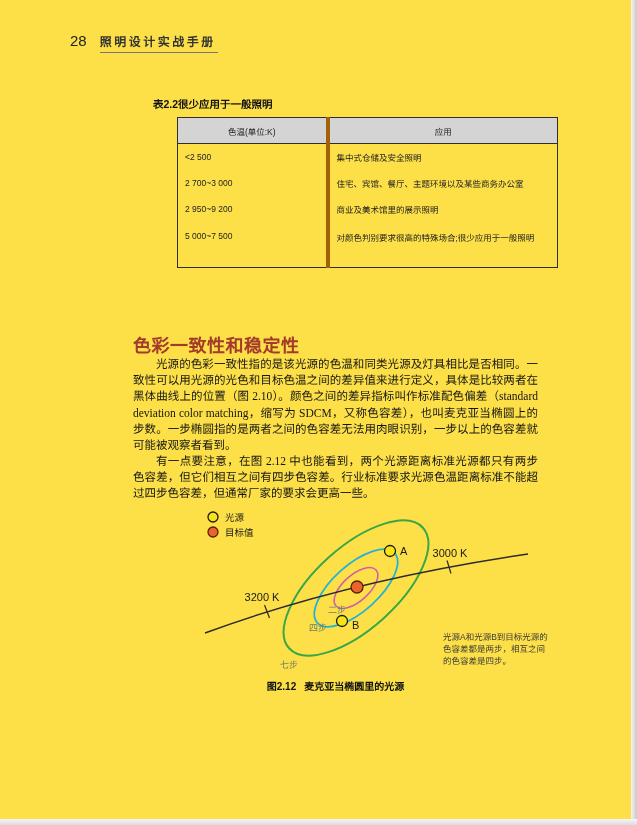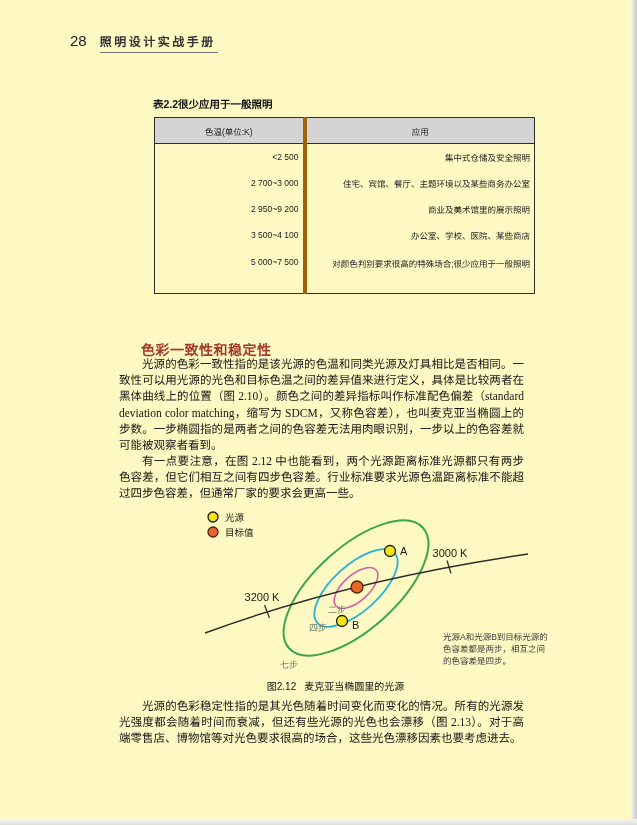--- a/index.html
+++ b/index.html
@@ -1,67 +1,67 @@
 <!DOCTYPE html>
 <html lang="zh-CN"><head>
 <meta charset="utf-8">
 <style>
   html,body{margin:0;padding:0;background:#ffffff;}
   .page{
-    position:relative;width:637px;height:825px;background:#fef9c3;overflow:hidden;
+    position:relative;width:637px;height:825px;background:#fde047;overflow:hidden;
     font-family:"Liberation Serif","DejaVu Serif",serif;color:#1b1b1b;
   }
   
   .edge-right{position:absolute;top:0;right:0;width:6px;height:100%;background:linear-gradient(to right,#f4f4f4,#c9c9c9);}
   .edge-bottom{position:absolute;bottom:0;left:0;width:100%;height:6px;background:linear-gradient(to bottom,#f6f6f6,#dcdcdc);}
 
   
   .page-header{position:absolute;left:70px;top:33px;display:flex;align-items:flex-start;gap:13px;}
   .page-num{font-family:"Liberation Sans","DejaVu Sans",sans-serif;font-size:15px;color:#222;line-height:1;}
   .book-title{
     font-family:"Liberation Sans","DejaVu Sans",sans-serif;font-size:12px;font-weight:bold;color:#333;
     letter-spacing:2.5px;padding:3px 2px 4px 0;border-bottom:1px solid #777;line-height:1;
   }
 
   
   .table-block{position:absolute;left:153px;top:96px;width:388px;}
   .table-title{font-family:"Liberation Sans","DejaVu Sans",sans-serif;font-size:10.5px;font-weight:bold;color:#111;margin-bottom:6px;}
   .table-title .tt-label{}
-  table.ct{border-collapse:collapse;width:381px;margin-left:1px;table-layout:fixed;}
-  table.ct th,table.ct td{font-size:8.5px;font-family:"Liberation Sans","DejaVu Sans",sans-serif;color:#222;text-align:right;}
+  table.ct{border-collapse:collapse;width:381px;margin-left:24px;table-layout:fixed;}
+  table.ct th,table.ct td{font-size:8.5px;font-family:"Liberation Sans","DejaVu Sans",sans-serif;color:#222;}
   table.ct{border:1.5px solid #2e2e2e;}
   table.ct th{
     background:#d4d4d4;font-weight:normal;height:23px;text-align:center;
     border-bottom:1.5px solid #2e2e2e;
   }
   table.ct th.col2,table.ct td.col2{border-left:4px solid #a16207;}
   table.ct col.c1{width:150px;}
   table.ct td{height:26px;vertical-align:middle;padding:0 4px 0 7px;}
   table.ct td.col2{}
   table.ct tr.last td{height:36px;vertical-align:top;padding-top:9px;}
 
   
   .section-heading{
-    position:absolute;left:133px;top:331px;margin:8px;
-    font-family:"Liberation Sans","DejaVu Sans",sans-serif;font-size:14px;font-weight:bold;
+    position:absolute;left:133px;top:331px;margin:0;
+    font-family:"Liberation Sans","DejaVu Sans",sans-serif;font-size:18px;font-weight:bold;
     color:#a33b2d;letter-spacing:0.5px;
   }
   .body-para{
-    position:absolute;left:119px;width:405px;margin:0;
+    position:absolute;left:133px;width:405px;margin:0;
     font-size:11.5px;line-height:16.2px;text-align:justify;text-indent:2em;color:#151515;
   }
   .p1{top:356px;}
   .p2{top:453px;}
   .p3{top:698px;}
 
   
   .figure-svg{position:absolute;left:120px;top:503px;}
   .fig-caption{
     position:absolute;left:133px;top:678px;width:405px;text-align:center;
-    font-family:"Liberation Sans","DejaVu Sans",sans-serif;font-size:10px;font-weight:normal;color:#111;
+    font-family:"Liberation Sans","DejaVu Sans",sans-serif;font-size:10px;font-weight:bold;color:#111;
   }
   .fig-caption .cap-label{margin-right:8px;}
   text{font-family:"Liberation Sans","DejaVu Sans",sans-serif;}
 </style>
 </head>
 <body>
 
 <div class="page">
 
   <header class="page-header">
@@ -89,24 +89,20 @@
           <td>&lt;2 500</td>
           <td class="col2">集中式仓储及安全照明</td>
         </tr>
         <tr>
           <td>2 700~3 000</td>
           <td class="col2">住宅、宾馆、餐厅、主题环境以及某些商务办公室</td>
         </tr>
         <tr>
           <td>2 950~9 200</td>
           <td class="col2">商业及美术馆里的展示照明</td>
-        </tr>
-        <tr>
-          <td>3 500~4 100</td>
-          <td class="col2">办公室、学校、医院、某些商店</td>
         </tr>
         <tr class="last">
           <td>5 000~7 500</td>
           <td class="col2">对颜色判别要求很高的特殊场合;很少应用于一般照明</td>
         </tr>
       </tbody>
     </table>
   </div>
 
   <h2 class="section-heading">色彩一致性和稳定性</h2>
@@ -148,17 +144,16 @@
       <text x="323" y="137" font-size="8.5" fill="#3a3a3a">光源A和光源B到目标光源的</text>
       <text x="323" y="149" font-size="8.5" fill="#3a3a3a">色容差都是两步，相互之间</text>
       <text x="323" y="161" font-size="8.5" fill="#3a3a3a">的色容差是四步。</text>
     </g>
   </svg>
 
   <div class="fig-caption">
     <span class="cap-label">图2.12</span><span>麦克亚当椭圆里的光源</span>
   </div>
 
-  <p class="body-para p3">光源的色彩稳定性指的是其光色随着时间变化而变化的情况。所有的光源发光强度都会随着时间而衰减，但还有些光源的光色也会漂移（图 2.13）。对于高端零售店、博物馆等对光色要求很高的场合，这些光色漂移因素也要考虑进去。</p>
 
   <div class="edge-right"></div>
   <div class="edge-bottom"></div>
 </div>
 
 </body></html>

